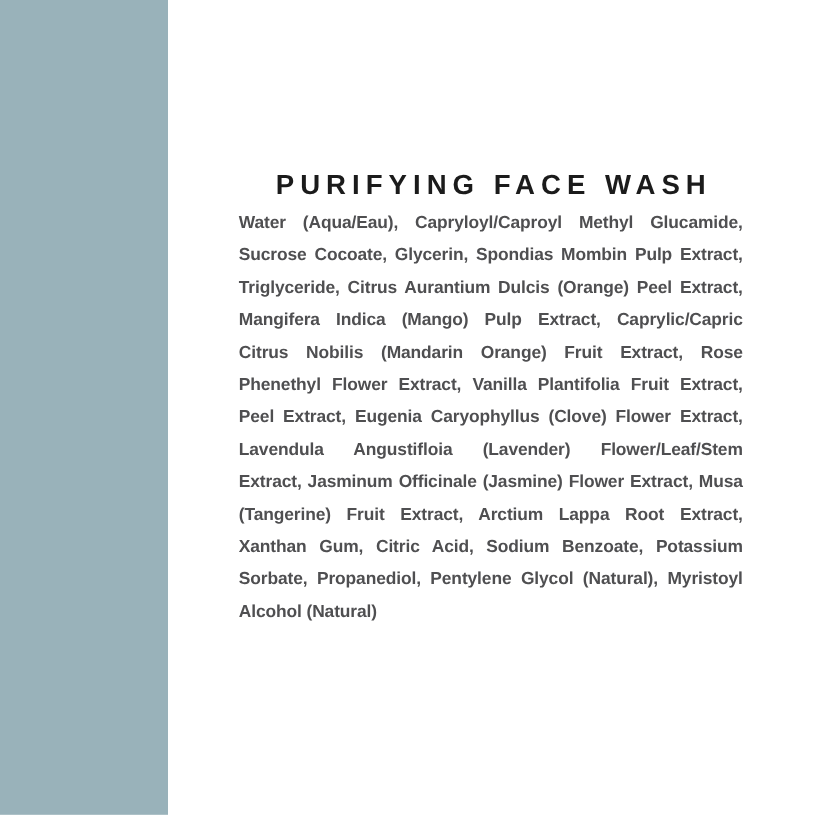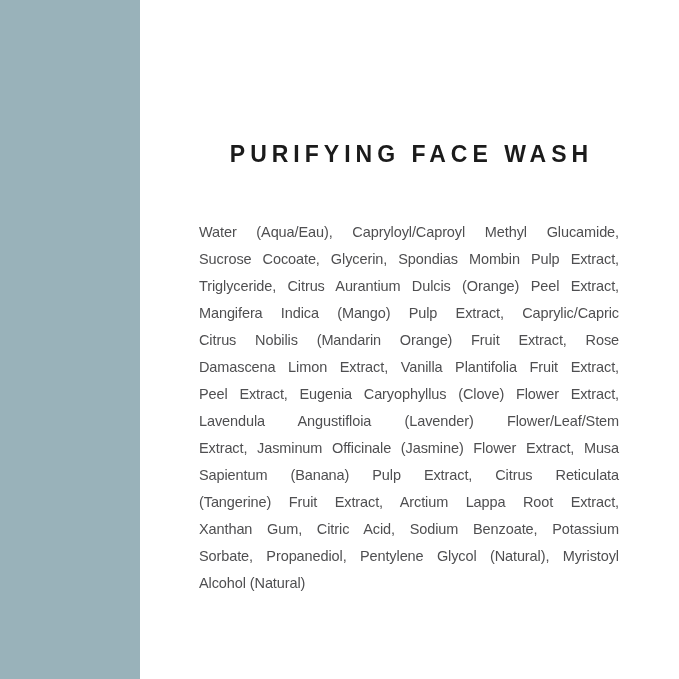--- a/index.html
+++ b/index.html
@@ -43,22 +43,21 @@
     text-indent: 5px; 
   }
   .ingredients {
     position: absolute;
     top: 173px;
     left: 0;
     width: 420px;
     font-size: 14.5px;
     line-height: 27px;
     letter-spacing: -0.1px;
-    font-weight: 400;
-    margin-top: 46px;
+    font-weight: 700;
   }
   .ing-line {
     text-align: justify;
     text-align-last: justify;
   }
   .ing-line.last {
     text-align-last: left;
   }
 </style>
 </head>
@@ -67,23 +66,22 @@
 <div class="band" style="background: rgb(153, 178, 186);"></div>
 
 <main class="label">
   <h1 class="title" style="color: rgb(27, 27, 27); margin-top: 24px;">PURIFYING FACE WASH</h1>
   <div class="ingredients" id="ingredients" style="color: rgb(79, 79, 81);">
       <div class="ing-line">Water (Aqua/Eau), Capryloyl/Caproyl Methyl Glucamide,</div>
       <div class="ing-line">Sucrose Cocoate, Glycerin, Spondias Mombin Pulp Extract,</div>
       <div class="ing-line">Triglyceride, Citrus Aurantium Dulcis (Orange) Peel Extract,</div>
       <div class="ing-line">Mangifera Indica (Mango) Pulp Extract, Caprylic/Capric</div>
       <div class="ing-line">Citrus Nobilis (Mandarin Orange) Fruit Extract, Rose</div>
-      <div class="ing-line">Damascena Limon Extract, Vanilla Plantifolia Fruit Extract,</div>
+      <div class="ing-line">Phenethyl Flower Extract, Vanilla Plantifolia Fruit Extract,</div>
       <div class="ing-line">Peel Extract, Eugenia Caryophyllus (Clove) Flower Extract,</div>
       <div class="ing-line">Lavendula Angustifloia (Lavender) Flower/Leaf/Stem</div>
       <div class="ing-line">Extract, Jasminum Officinale (Jasmine) Flower Extract, Musa</div>
-      <div class="ing-line">Sapientum (Banana) Pulp Extract, Citrus Reticulata</div>
       <div class="ing-line">(Tangerine) Fruit Extract, Arctium Lappa Root Extract,</div>
       <div class="ing-line">Xanthan Gum, Citric Acid, Sodium Benzoate, Potassium</div>
       <div class="ing-line">Sorbate, Propanediol, Pentylene Glycol (Natural), Myristoyl</div>
       <div class="ing-line last">Alcohol (Natural)</div>
     </div>
 </main>
 
 </body></html>

